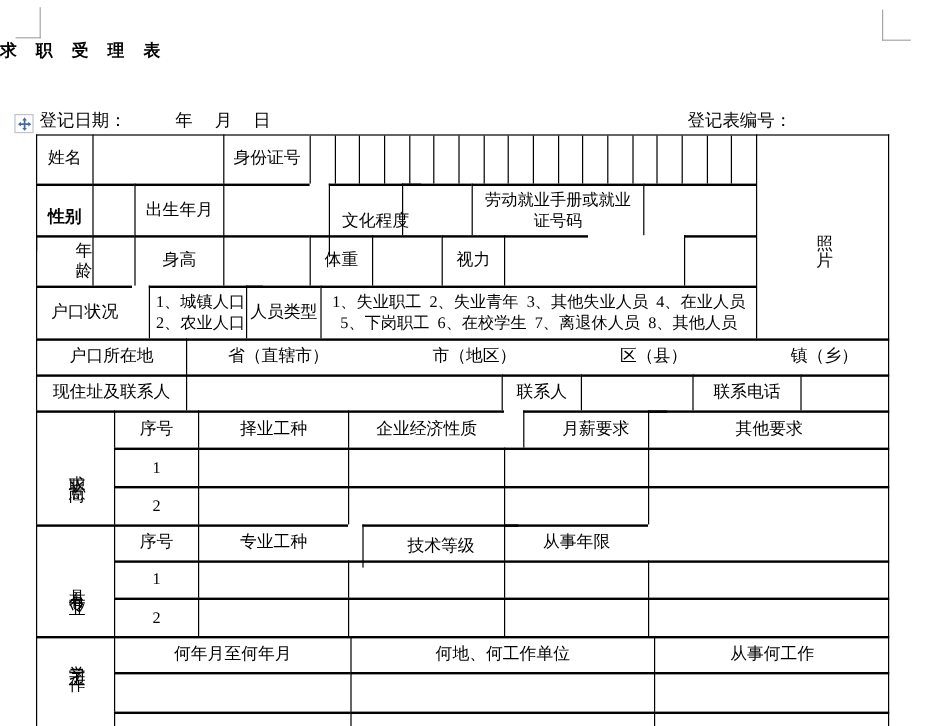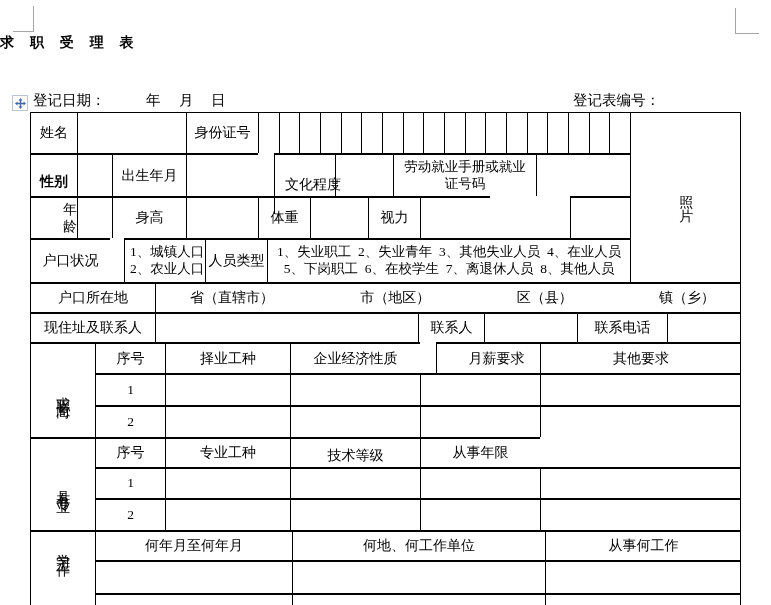--- a/index.html
+++ b/index.html
@@ -159,21 +159,21 @@
   <div class="cell" style="left:165px;top:405px;width:125px;height:32px;"></div>
   <div class="cell" style="left:290px;top:405px;width:130px;height:32px;"></div>
   <div class="cell" style="left:420px;top:405px;width:120px;height:32px;"></div>
   <div class="cell" style="left:540px;top:405px;width:201px;height:32px;"></div>
 
   <div class="cell vtext" style="left:30px;top:437px;width:65px;height:93px;">
     <span>具有专业</span>
   </div>
   <div class="cell" style="left:95px;top:437px;width:70px;height:30px;">序号</div>
   <div class="cell" style="left:165px;top:437px;width:125px;height:30px;">专业工种</div>
-  <div class="cell" style="left:290px;top:437px;width:130px;height:36px;">技术等级</div>
+  <div class="cell" style="left:302px;top:437px;width:130px;height:36px;">技术等级</div>
   <div class="cell" style="left:420px;top:437px;width:120px;height:30px;">从事年限</div>
 
   <div class="cell num" style="left:95px;top:467px;width:70px;height:31px;">1</div>
   <div class="cell" style="left:165px;top:467px;width:125px;height:31px;"></div>
   <div class="cell" style="left:290px;top:467px;width:130px;height:31px;"></div>
   <div class="cell" style="left:420px;top:467px;width:120px;height:31px;"></div>
   <div class="cell" style="left:540px;top:467px;width:201px;height:31px;"></div>
 
   <div class="cell num" style="left:95px;top:498px;width:70px;height:32px;">2</div>
   <div class="cell" style="left:165px;top:498px;width:125px;height:32px;"></div>

